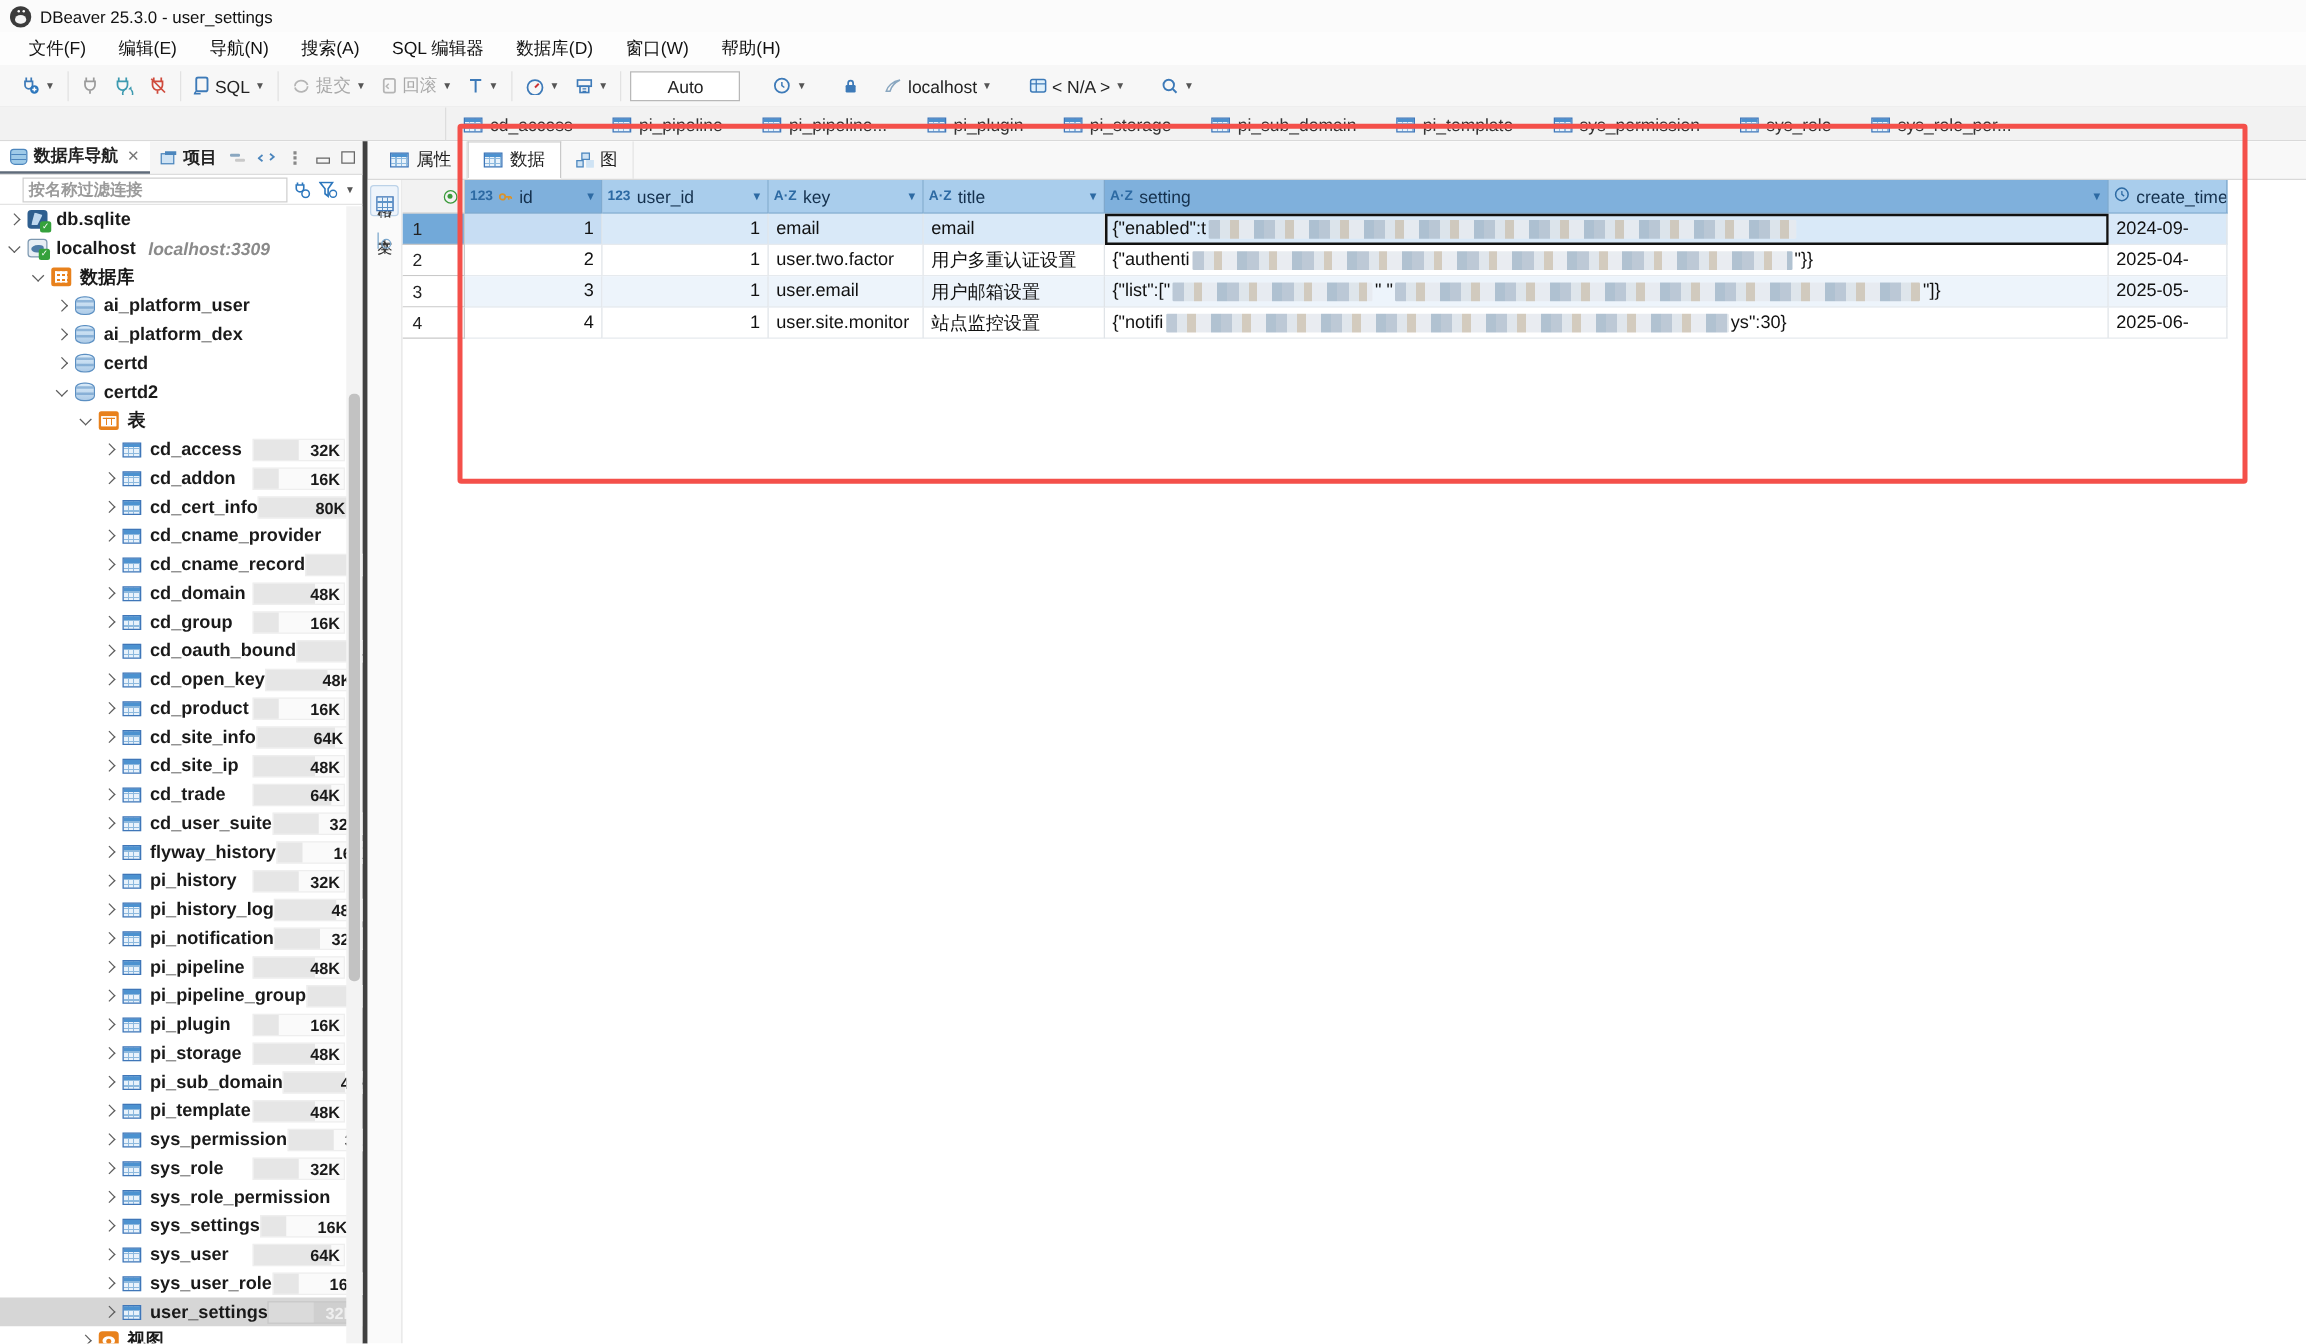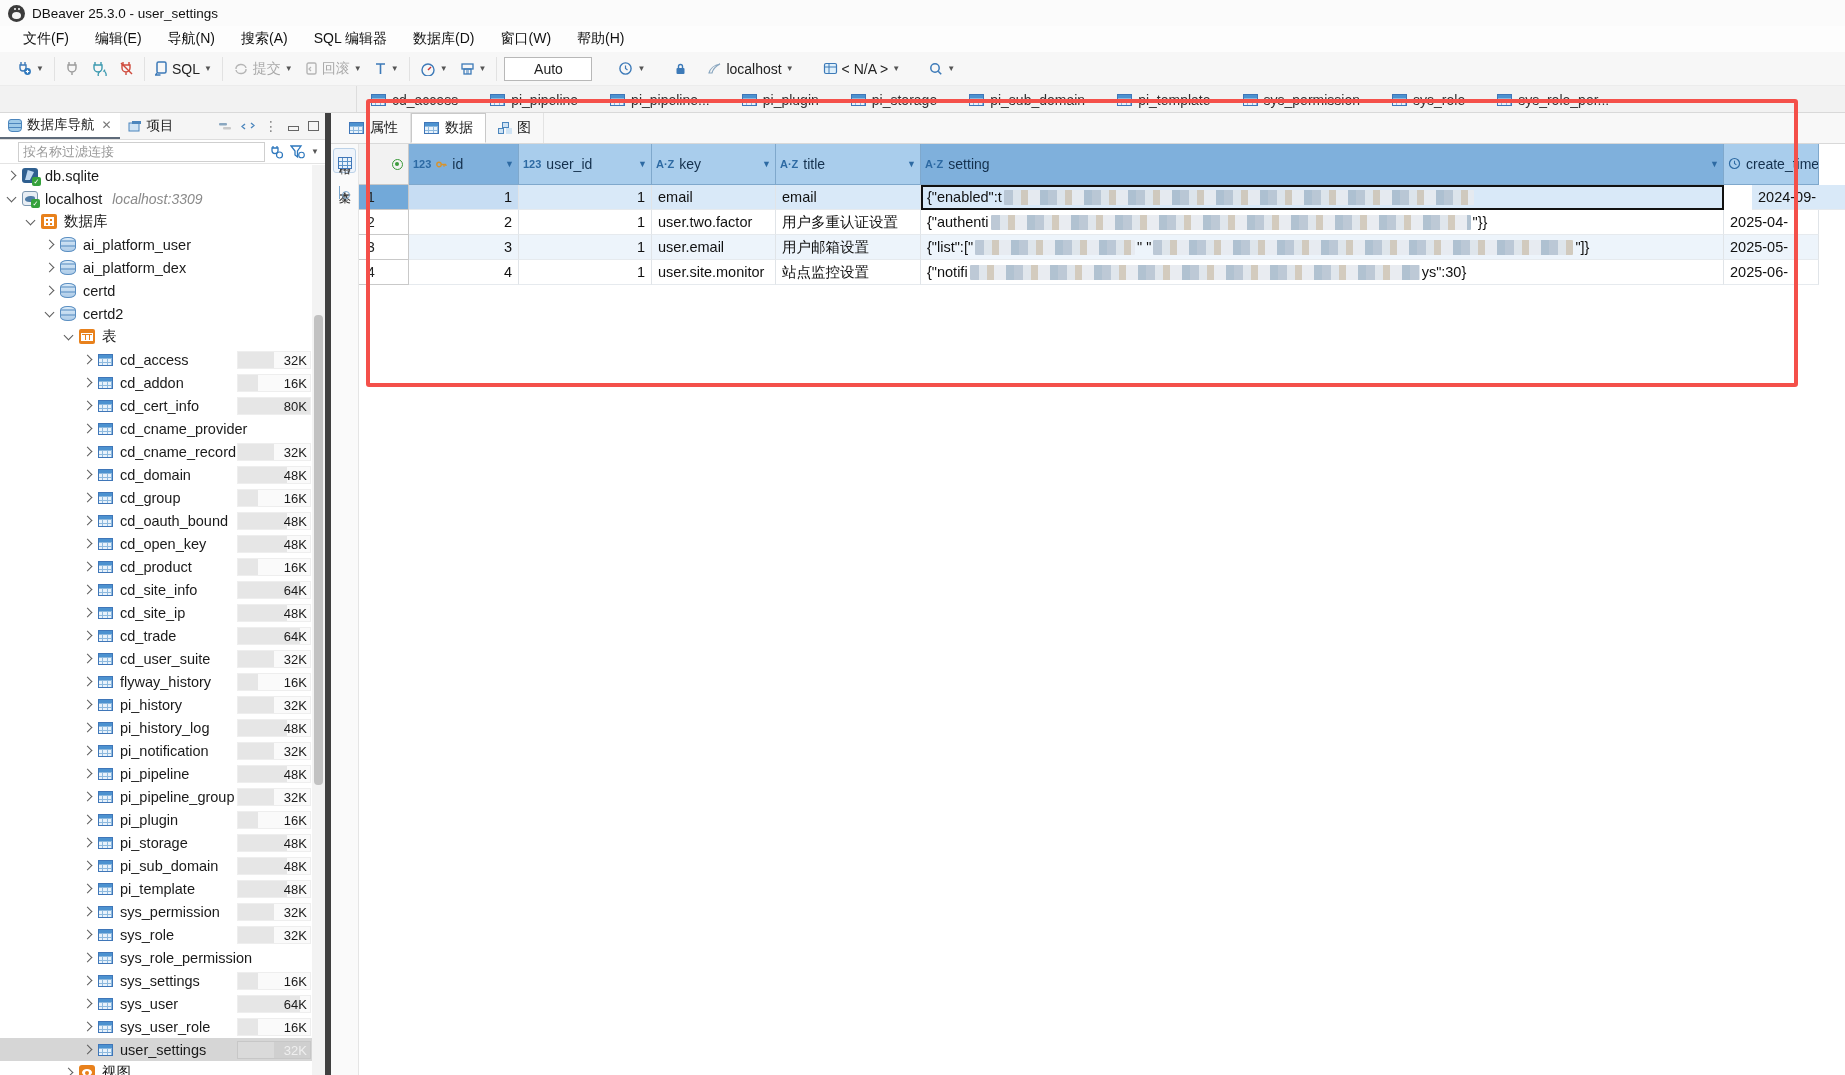--- a/index.html
+++ b/index.html
@@ -35,21 +35,21 @@
   .etab { display:flex; align-items:center; gap:6px; padding:0 18px 4px 14px; font-size:14px; color:#333; height:100%; padding-top:5px; }
   .ico-table { width:15px; height:12px; flex:0 0 auto; border:1px solid #3f76b8; background-color:#e8f2fb;
     background-image:linear-gradient(#4c92d0 0 3px, rgba(0,0,0,0) 3px),
       repeating-linear-gradient(90deg, rgba(0,0,0,0) 0 3.3px, #8db9de 3.3px 4.3px),
       repeating-linear-gradient(rgba(0,0,0,0) 0 3.2px, #8db9de 3.2px 4.2px); }
 
   
   .bodyrow { display:flex; height:962px; }
 
   
-  .sidebar { width:331px; flex:0 0 auto; background:#fff; border-right:6px solid #404040; position:relative; overflow:hidden; }
+  .sidebar { width:294px; flex:0 0 auto; background:#fff; border-right:4px solid #404040; position:relative; overflow:hidden;font-weight:bold; }
   .sbhead { height:27px; display:flex; align-items:center; background:#f5f5f5; border-bottom:1px solid #ddd; }
   .sbtab { display:flex; align-items:center; gap:5px; padding:0 8px; height:100%; font-size:13.5px; }
   .sbtab.active { background:#fff; border-bottom:2px solid #5f6b7a; }
   .sbtab .x { color:#777; font-size:12px; margin-left:2px; }
   .sbhead-icons { margin-left:auto; display:flex; align-items:center; gap:9px; padding-right:6px; color:#666; }
   .dbstack { width:14px; height:13px; border-radius:3px 3px 4px 4px; background:#9ecae8; border:1px solid #4c86bd;
     background-image:linear-gradient(rgba(0,0,0,0) 0 3px,#4c86bd 3px 4px,rgba(0,0,0,0) 4px 7px,#4c86bd 7px 8px,rgba(0,0,0,0) 8px); }
   .winbtn { width:11px; height:10px; border:1px solid #666; display:inline-block; }
   .winbtn.min { height:5px; margin-top:5px; border-width:1px; }
   .filterrow { height:24px; display:flex; align-items:center; border-bottom:1px solid #e4e4e4; padding-left:18px; }
@@ -113,21 +113,21 @@
   .presstrip { width:28px; flex:0 0 auto; background:#fafafa; border-right:1px solid #e5e5e5; display:flex; flex-direction:column; align-items:center; padding-top:4px; gap:4px; }
   .pressbtn { display:flex; flex-direction:column; align-items:center; gap:3px; padding:3px 2px; border:1px solid rgba(0,0,0,0); border-radius:3px; }
   .pressbtn.active { background:#eef4fb; border-color:#bcd2e8; }
   .vtext { writing-mode:vertical-rl; text-orientation:upright; font-size:12px; color:#333; letter-spacing:1px; }
   .ico-grid { width:14px; height:12px; border:1px solid #3f76b8; background-color:#e8f2fb;
     background-image:repeating-linear-gradient(90deg,rgba(0,0,0,0) 0 3.3px,#5b93c8 3.3px 4.3px),repeating-linear-gradient(rgba(0,0,0,0) 0 3.2px,#5b93c8 3.2px 4.2px); }
   .ico-textp { width:12px; height:13px; border-left:1.5px solid #7aa6cc; position:relative; }
   .ico-textp::after { content:""; position:absolute; left:2px; bottom:0; width:6px; height:6px; border:1.5px solid #7aa6cc; border-radius:50%; }
 
   .grid { flex:1; overflow:hidden; }
-  .gh { display:flex; height:41px; }
+  .gh { display:flex; height:27px; }
   .ghcell { background:#a9cdec; border-right:1px solid #7fa8cc; border-bottom:1px solid #7fa8cc; display:flex; align-items:center; padding:0 4px; gap:5px; font-size:14px; color:#14304d; flex:0 0 auto; overflow:hidden; }
   .ghcell.sel { background:#7fb0dc; }
   .ghcell .fcaret { margin-left:auto; color:#2d6aa3; font-size:9px; }
   .typico { font-size:11px; color:#2d6aa3; font-weight:bold; white-space:nowrap; }
   .gutterh { width:50px; background:#f2f2f2; border-right:1px solid #c9c9c9; border-bottom:1px solid #c9c9c9; display:flex; align-items:center; justify-content:flex-end; padding-right:5px; flex:0 0 auto; }
   .radio { width:11px; height:11px; border:1.6px solid #3a9a3a; border-radius:50%; position:relative; }
   .radio::after { content:""; position:absolute; left:2px; top:2px; width:4px; height:4px; background:#3a9a3a; border-radius:50%; }
   .gr { display:flex; height:25px; }
   .gcell { border-right:1px solid #e0e4e8; border-bottom:1px solid #e6eaee; padding:0 6px; display:flex; align-items:center; font-size:14.5px; color:#111; flex:0 0 auto; overflow:hidden; white-space:nowrap; }
   .gcell.num { justify-content:flex-end; }
@@ -820,21 +820,21 @@
               <div class="gr r-sel">
                 <div class="gutterc selrow">1</div>
                 <div class="gcell c-id num" style="width: 110px;">1</div>
                 <div class="gcell c-user_id num" style="width: 133px;">1</div>
                 <div class="gcell c-key" style="width: 124px;">email</div>
                 <div class="gcell c-title" style="width: 145px;">email</div>
                 <div class="gcell c-setting activecell" style="width: 803px;">
                   <span>{"enabled":t</span>
                   <span class="censor" style="width: 470px;"></span>
                 </div>
-                <div class="gcell c-create_time" style="width: 95px; margin-left: 28px;">2024-09-</div>
+                <div class="gcell c-create_time" style="width: 95px;">2024-09-</div>
               </div>
               <div class="gr">
                 <div class="gutterc">2</div>
                 <div class="gcell c-id num" style="width: 110px;">2</div>
                 <div class="gcell c-user_id num" style="width: 133px;">1</div>
                 <div class="gcell c-key" style="width: 124px;">user.two.factor</div>
                 <div class="gcell c-title" style="width: 145px;">用户多重认证设置</div>
                 <div class="gcell c-setting" style="width: 803px;">
                   <span>{"authenti</span>
                   <span class="censor" style="width: 480px;"></span>

